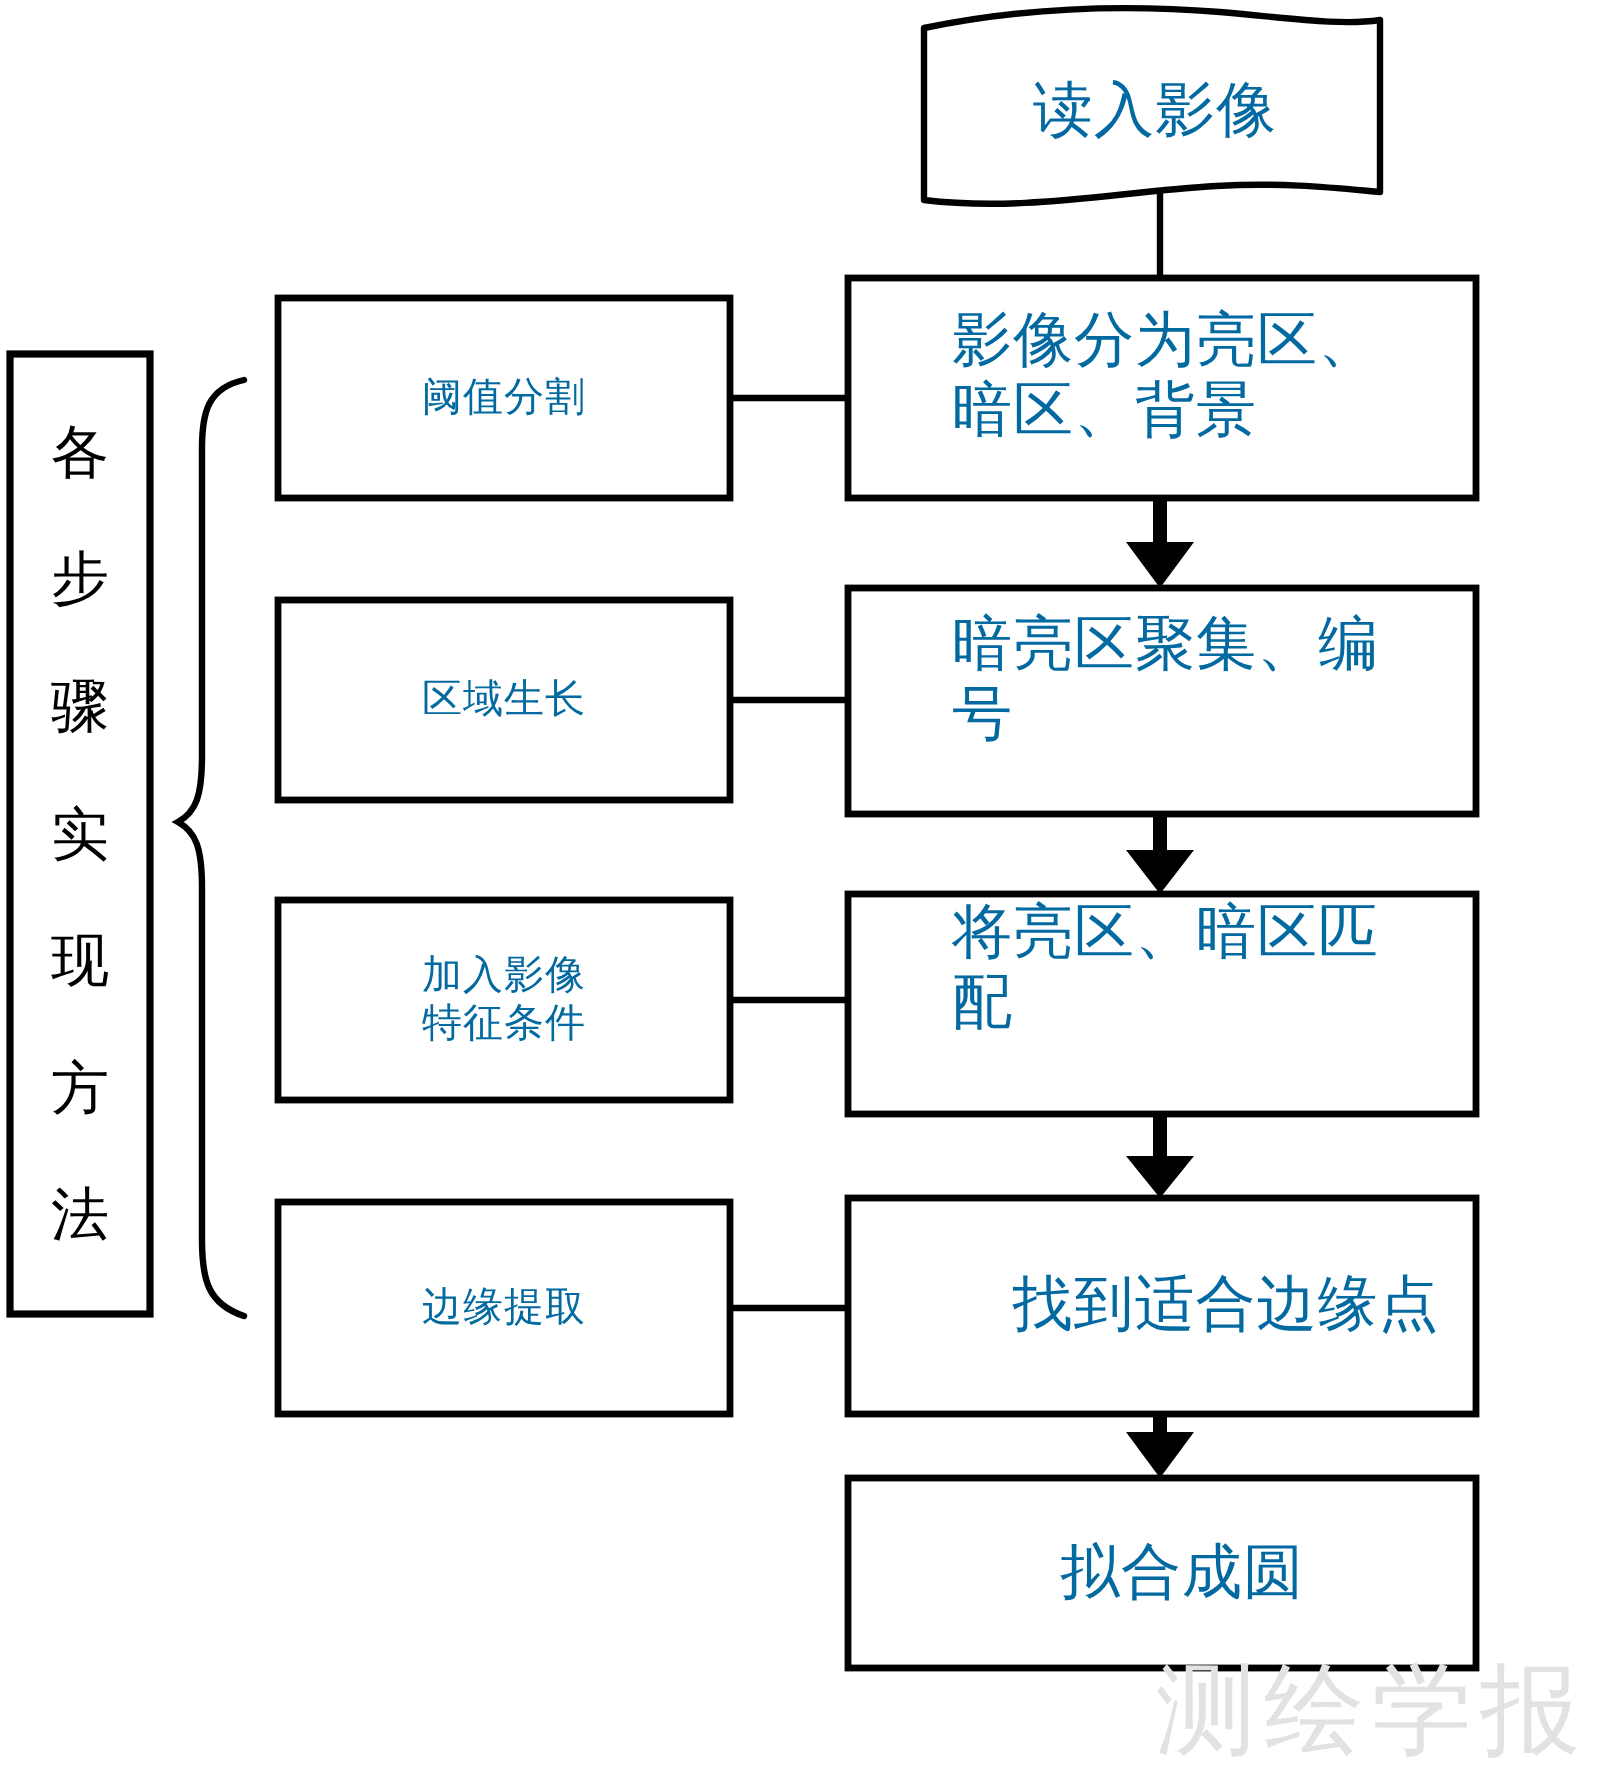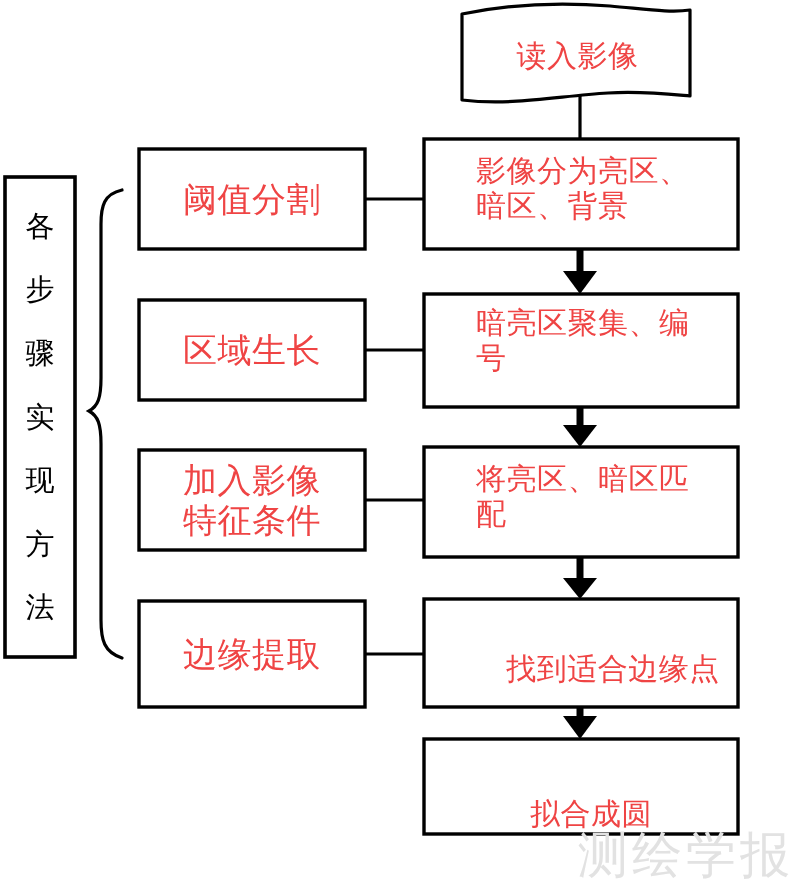--- a/index.html
+++ b/index.html
@@ -22,36 +22,36 @@
     left: 0;
     top: 0;
     width: 800px;
     height: 883px;
   }
   .node-text {
     position: absolute;
     display: flex;
     align-items: center;
     box-sizing: border-box;
-    color: #ef4444;
+    color: #0369a1;
     line-height: 1.18;
     letter-spacing: 0.5px;
     white-space: pre-wrap;
     pointer-events: none;
   }
   .node-text.center {
     justify-content: center;
     text-align: center;
   }
   .node-text.left {
     justify-content: flex-start;
     text-align: left;
   }
   .proc-left {
-    font-size: 34px;
+    font-size: 20px;
   }
   .proc-right {
     font-size: 30px;
     margin-left: 32px;
   }
   .doc-label {
     font-size: 30px;
   }
   .vertical-label {
     position: absolute;
@@ -160,22 +160,22 @@
   <div class="node-text center proc-left" style="left:139px; top:300px; width:226px; height:100px;">区域生长</div>
 
   <div class="node-text center proc-left" style="left:139px; top:601px; width:226px; height:106px;border-radius:20px;">边缘提取</div>
 
   <div class="node-text left proc-right" style="left:444px; top:139px; width:292px; height:110px; align-items:flex-start; padding-top:14px;">影像分为亮区、
 暗区、背景</div>
 
   <div class="node-text left proc-right" style="left:444px; top:294px; width:292px; height:113px; align-items:flex-start; padding-top:14px;font-family:Liberation Mono, monospace;">暗亮区聚集、编
 号</div>
 
-  <div class="node-text left proc-right" style="left:444px; top:447px; width:292px; height:100px; align-items:flex-start; padding-top:14px;">将亮区、暗区匹
+  <div class="node-text left proc-right" style="left:444px; top:447px; width:292px; height:100px; align-items:flex-start; padding-top:2px;">将亮区、暗区匹
 配</div>
 
-  <div class="node-text center proc-right" style="left:424px; top:618px; width:314px; height:108px;font-family:Liberation Mono, monospace;">找到适合边缘点</div>
+  <div class="node-text center proc-right" style="left:424px; top:599px; width:314px; height:108px;">找到适合边缘点</div>
 
-  <div class="node-text center proc-right" style="left:424px; top:766px; width:270px; height:95px;">拟合成圆</div>
+  <div class="node-text center proc-right" style="left:424px; top:739px; width:270px; height:95px;">拟合成圆</div>
 
   <div class="watermark" style="left:578px; top:822px;">测绘学报</div>
 
 </div>
 
 </body></html>

